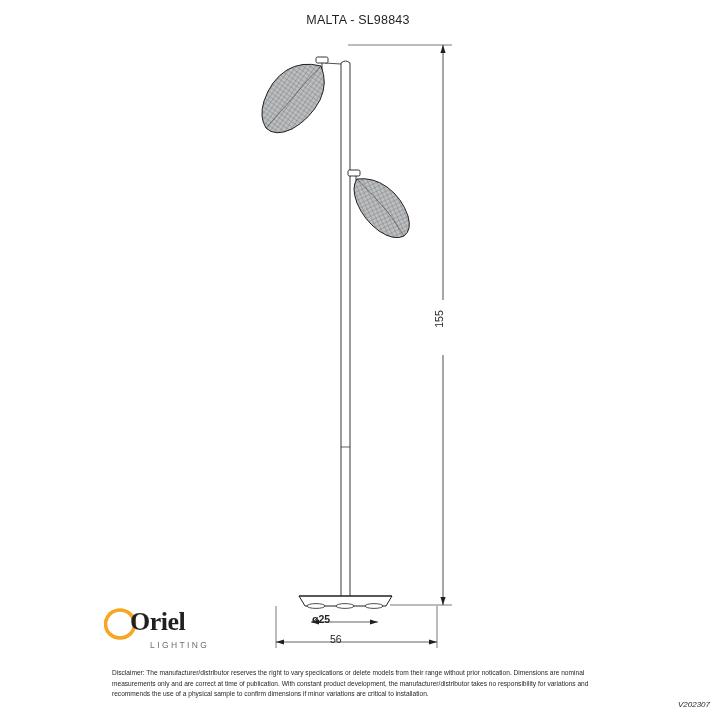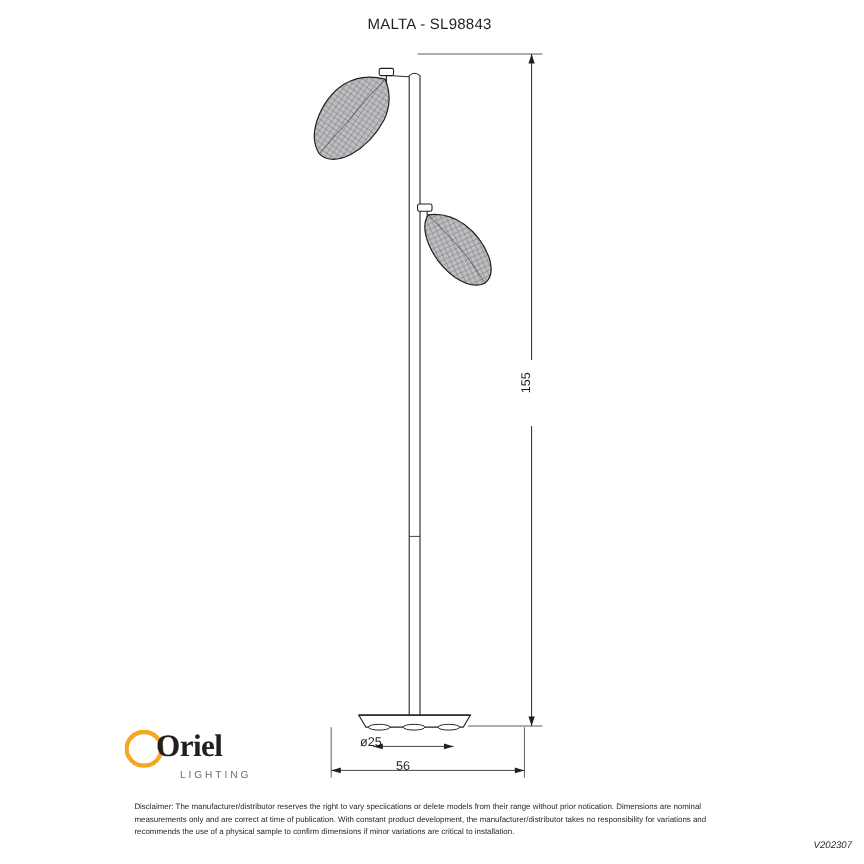--- a/index.html
+++ b/index.html
@@ -91,22 +91,23 @@
     color: #231f20;
     white-space: nowrap;
   }
   #label-height {
     left: 430px;
     top: 313px;
     transform: rotate(-90deg);
     transform-origin: center center;
   }
   #label-dia {
-    left: 300px;
+    left: 312px;
     top: 613px;
+    font-weight: bold;
   }
   #label-width {
     left: 330px;
     top: 633px;
   }
 </style>
 </head>
 <body>
 
 <div id="title">MALTA - SL98843</div>

